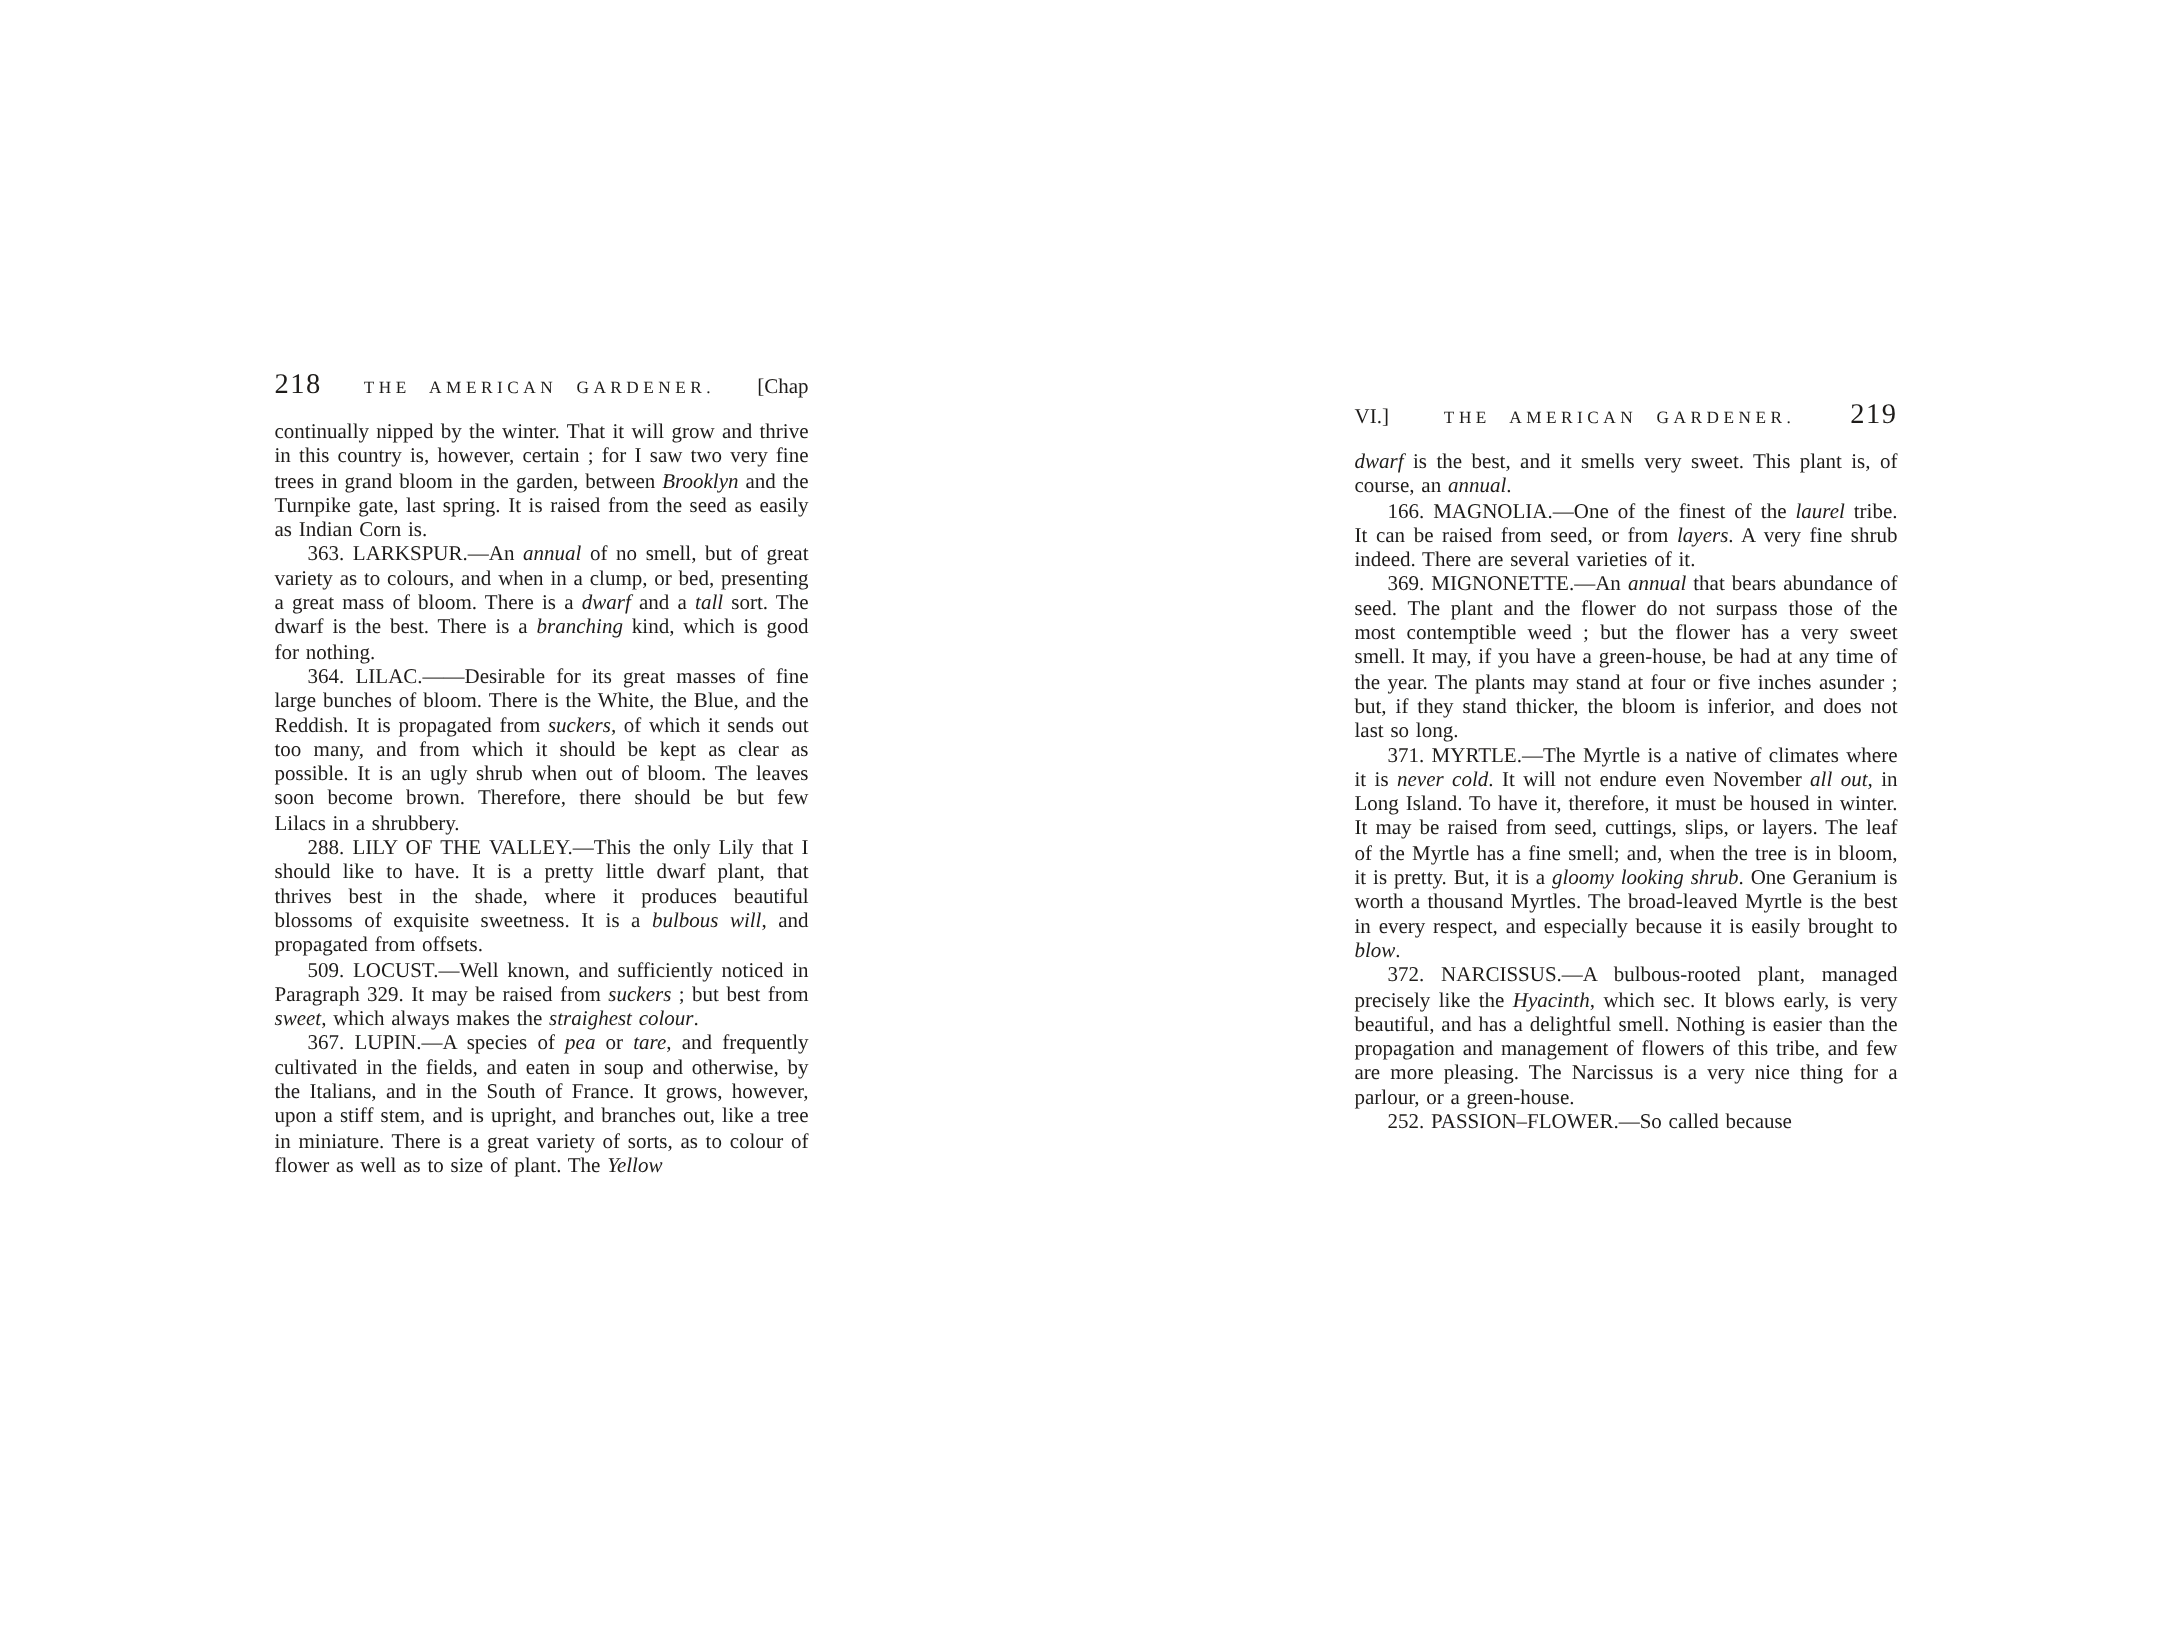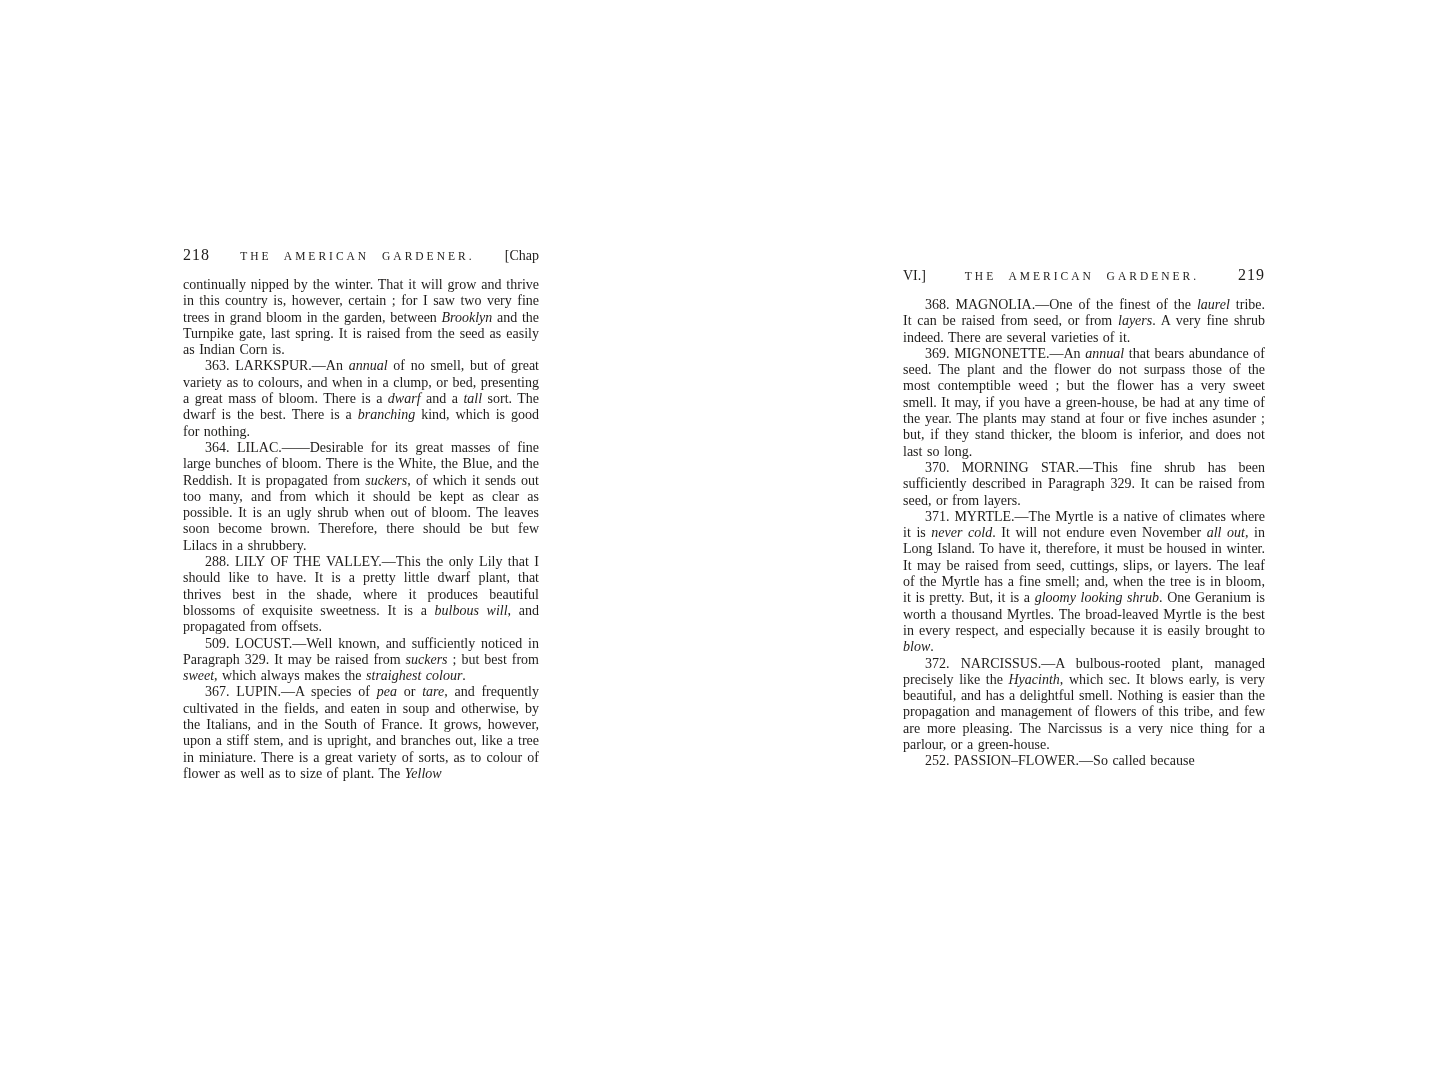--- a/index.html
+++ b/index.html
@@ -18,21 +18,21 @@
   .page-left  { left: 183px; top: 246px; width: 356px; }
   .page-right { left: 903px; top: 266px; width: 362px; }
 
   .page-header {
     display: flex;
     justify-content: space-between;
     align-items: baseline;
     margin-bottom: 13px;
   }
   .page-header .pagenum {
-    font-size: 16px;
+    font-size: 19px;
     letter-spacing: 1px;
   }
   .page-header .running-title {
     font-size: 11.5px;
     letter-spacing: 3px;
     word-spacing: 7px;
     white-space: nowrap;
   }
   .page-header .edge-label {
     font-size: 14px;
@@ -71,22 +71,22 @@
       </div>
   </section>
 
   <section class="page page-right">
     <header class="page-header">
       <span class="edge-label">VI.]</span>
       <span class="running-title">THE AMERICAN GARDENER.</span>
       <span class="pagenum">219</span>
     </header>
     <div class="page-body">
-        <p class="para indent"><span>368. MAGNOLIA.—One of the finest of the </span><span class="it">laurel</span><span> tribe.  It can be raised from seed, or from </span><span class="it">layers</span><span>.  A very fine shrub indeed.  There are several varieties of it.</span></p>
+        <p class="para"><span class="it">dwarf</span><span> is the best, and it smells very sweet.  This plant is, of course, an </span><span class="it">annual</span><span>.</span></p>
+        <p class="para indent"><span>166. MAGNOLIA.—One of the finest of the </span><span class="it">laurel</span><span> tribe.  It can be raised from seed, or from </span><span class="it">layers</span><span>.  A very fine shrub indeed.  There are several varieties of it.</span></p>
         <p class="para indent"><span>369. MIGNONETTE.—An </span><span class="it">annual</span><span> that bears abundance of seed.  The plant and the flower do not surpass those of the most contemptible weed ; but the flower has a very sweet smell.  It may, if you have a green-house, be had at any time of the year.  The plants may stand at four or five inches asunder ; but, if they stand thicker, the bloom is inferior, and does not last so long.</span></p>
-        <p class="para indent"><span>370. MORNING STAR.—This fine shrub has been sufficiently described in Paragraph 329.  It can be raised from seed, or from layers.</span></p>
         <p class="para indent"><span>371. MYRTLE.—The Myrtle is a native of climates where it is </span><span class="it">never cold</span><span>.  It will not endure even November </span><span class="it">all out</span><span>, in Long Island.  To have it, therefore, it must be housed in winter.  It may be raised from seed, cuttings, slips, or layers.  The leaf of the Myrtle has a fine smell; and, when the tree is in bloom, it is pretty.  But, it is a </span><span class="it">gloomy looking shrub</span><span>.  One Geranium is worth a thousand Myrtles.  The broad-leaved Myrtle is the best in every respect, and especially because it is easily brought to </span><span class="it">blow</span><span>.</span></p>
         <p class="para indent"><span>372. NARCISSUS.—A bulbous-rooted plant, managed precisely like the </span><span class="it">Hyacinth</span><span>, which sec.  It blows early, is very beautiful, and has a delightful smell.  Nothing is easier than the propagation and management of flowers of this tribe, and few are more pleasing.  The Narcissus is a very nice thing for a parlour, or a green-house.</span></p>
         <p class="para indent"><span>252. PASSION–FLOWER.—So called because</span></p>
       </div>
   </section>
 
 </div>
 
 </body></html>

